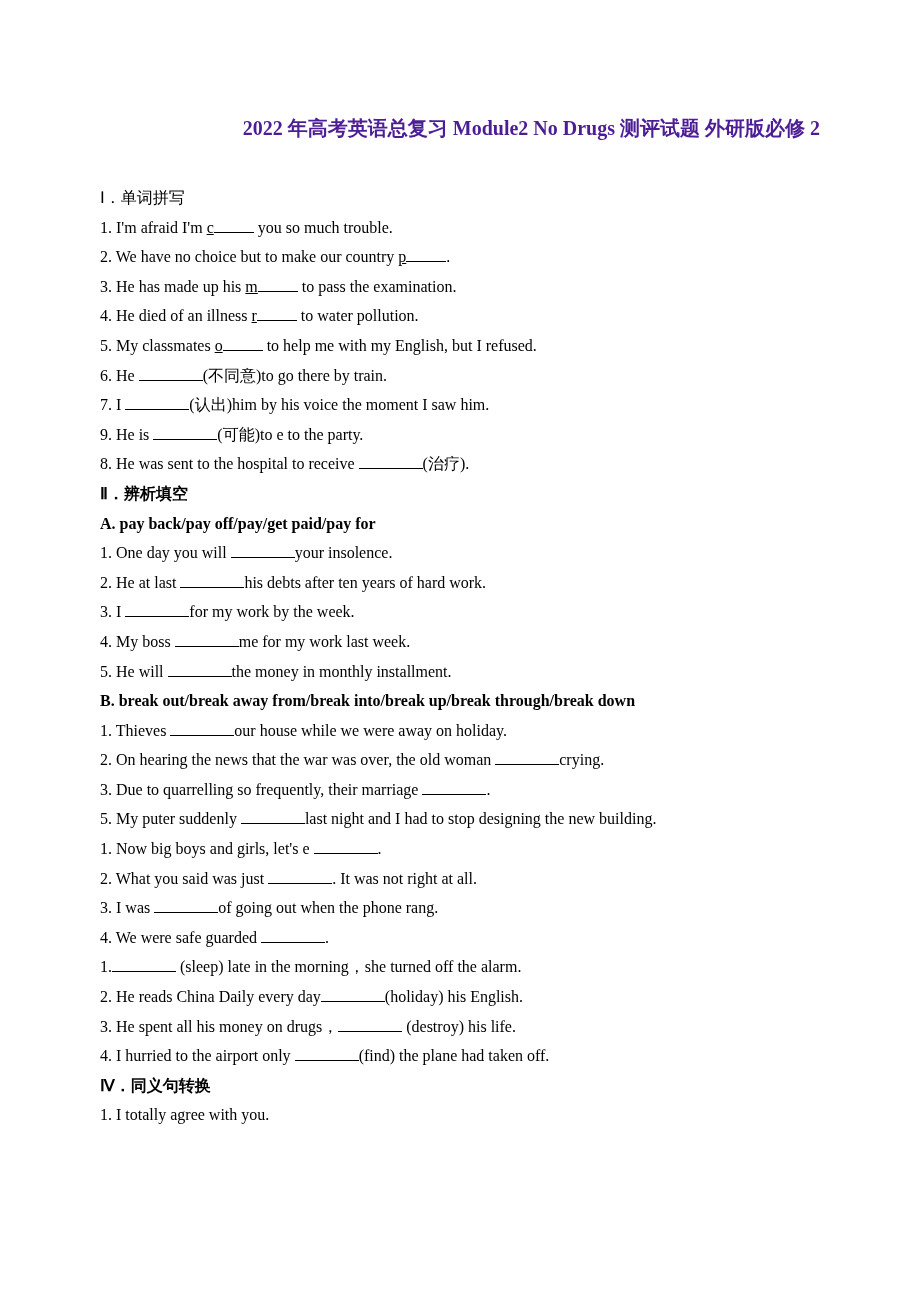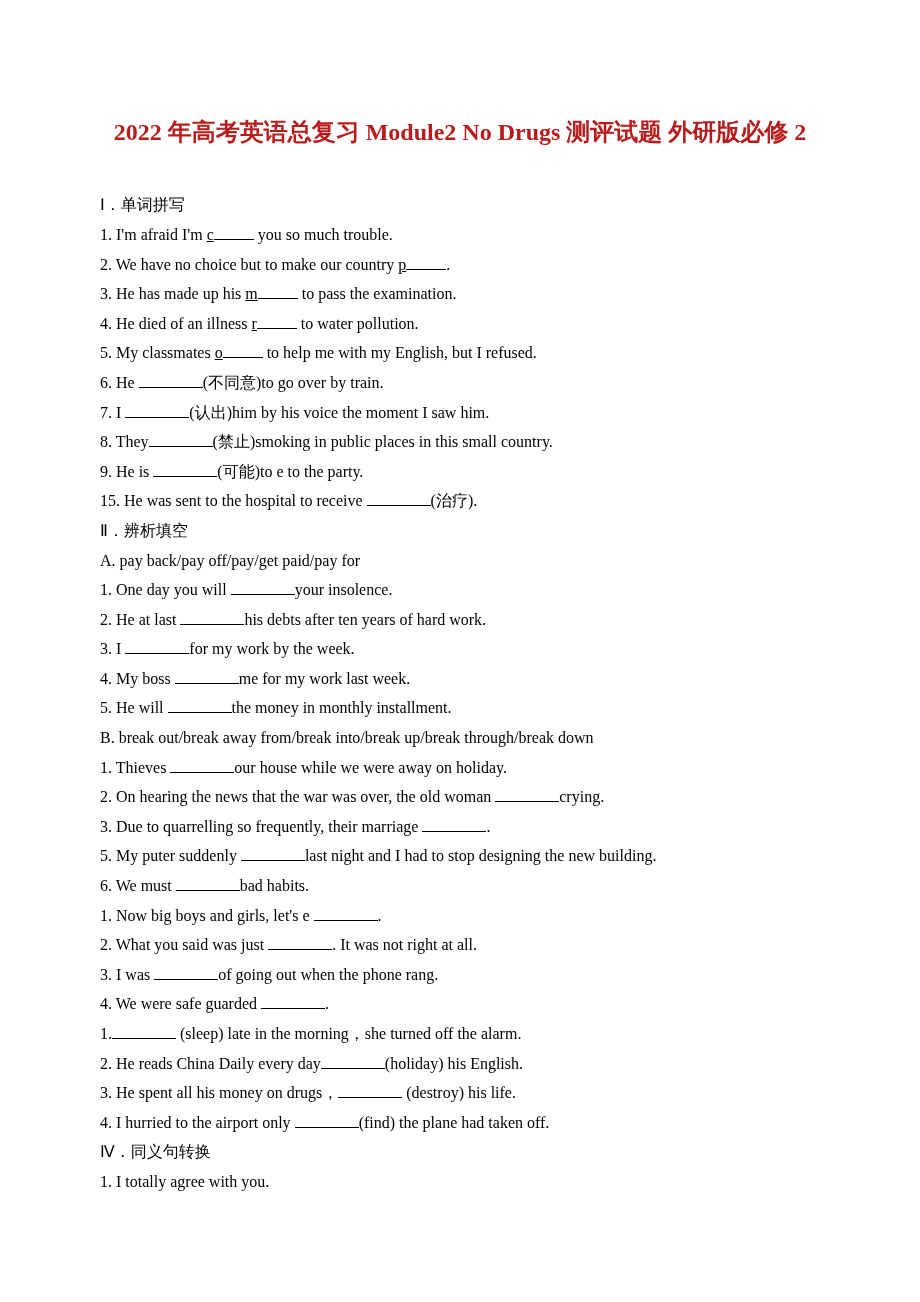--- a/index.html
+++ b/index.html
@@ -11,32 +11,32 @@
     color: #000000;
     line-height: 1.85;
   }
   .page {
     width: 920px;
     min-height: 1302px;
     padding: 110px 100px 60px 100px;
     box-sizing: border-box;
   }
   .title {
-    color: #b91c1c;
+    color: #4c1d95;
     font-weight: bold;
-    text-align: center;
-    font-size: 24px;
+    text-align: right;
+    font-size: 20px;
     margin-bottom: 36px;
     font-family: "SimSun", "宋体", serif;
   }
   .section-head {
     font-weight: normal;
   }
   .bold {
-    font-weight: normal;
+    font-weight: bold;
   }
   .u {
     text-decoration: underline;
   }
   .blank-long {
     display: inline-block;
     border-bottom: 1px solid #000;
     width: 64px;
     height: 1em;
     vertical-align: baseline;
@@ -64,47 +64,45 @@
   <div class="line"><span>1. I'm afraid I'm </span><span class="u">c</span><span class="blank-short"></span><span> you so much trouble.</span></div>
 
   <div class="line"><span>2. We have no choice but to make our country </span><span class="u">p</span><span class="blank-short"></span><span>.</span></div>
 
   <div class="line"><span>3. He has made up his </span><span class="u">m</span><span class="blank-short"></span><span> to pass the examination.</span></div>
 
   <div class="line"><span>4. He died of an illness </span><span class="u">r</span><span class="blank-short"></span><span> to water pollution.</span></div>
 
   <div class="line"><span>5. My classmates </span><span class="u">o</span><span class="blank-short"></span><span> to help me with my English, but I refused.</span></div>
 
-  <div class="line"><span>6. He </span><span class="blank-long"></span><span>(不同意)to go over by train.</span></div>
+  <div class="line"><span>6. He </span><span class="blank-long"></span><span>(不同意)to go there by train.</span></div>
 
   <div class="line"><span>7. I </span><span class="blank-long"></span><span>(认出)him by his voice the moment I saw him.</span></div>
 
-  <div class="line"><span>8. They</span><span class="blank-long"></span><span>(禁止)smoking in public places in this small country.</span></div>
 
   <div class="line"><span>9. He is </span><span class="blank-long"></span><span>(可能)to e to the party.</span></div>
 
-  <div class="line"><span>15. He was sent to the hospital to receive </span><span class="blank-long"></span><span>(治疗).</span></div>
+  <div class="line"><span>8. He was sent to the hospital to receive </span><span class="blank-long"></span><span>(治疗).</span></div>
 
   <div class="section-head bold">Ⅱ．辨析填空</div>
 
   <div class="bold">A. pay back/pay off/pay/get paid/pay for</div>
 
   <div class="line"><span>1. One day you will </span><span class="blank-long"></span><span>your insolence.</span></div>
   <div class="line"><span>2. He at last </span><span class="blank-long"></span><span>his debts after ten years of hard work.</span></div>
   <div class="line"><span>3. I </span><span class="blank-long"></span><span>for my work by the week.</span></div>
   <div class="line"><span>4. My boss </span><span class="blank-long"></span><span>me for my work last week.</span></div>
   <div class="line"><span>5. He will </span><span class="blank-long"></span><span>the money in monthly installment.</span></div>
 
   <div class="bold">B. break out/break away from/break into/break up/break through/break down</div>
 
   <div class="line"><span>1. Thieves </span><span class="blank-long"></span><span>our house while we were away on holiday.</span></div>
   <div class="line"><span>2. On hearing the news that the war was over, the old woman </span><span class="blank-long"></span><span>crying.</span></div>
   <div class="line"><span>3. Due to quarrelling so frequently, their marriage </span><span class="blank-long"></span><span>.</span></div>
   <div class="line"><span>5. My puter suddenly </span><span class="blank-long"></span><span>last night and I had to stop designing the new building.</span></div>
-  <div class="line"><span>6. We must </span><span class="blank-long"></span><span>bad habits.</span></div>
 
 
   <div class="line"><span>1. Now big boys and girls, let's e </span><span class="blank-long"></span><span>.</span></div>
   <div class="line"><span>2. What you said was just </span><span class="blank-long"></span><span>. It was not right at all.</span></div>
   <div class="line"><span>3. I was </span><span class="blank-long"></span><span>of going out when the phone rang.</span></div>
   <div class="line"><span>4. We were safe guarded </span><span class="blank-long"></span><span>.</span></div>
 
 
   <div class="line"><span>1.</span><span class="blank-long"></span><span> (sleep) late in the morning，she turned off the alarm.</span></div>
   <div class="line"><span>2. He reads China Daily every day</span><span class="blank-long"></span><span>(holiday) his English.</span></div>

